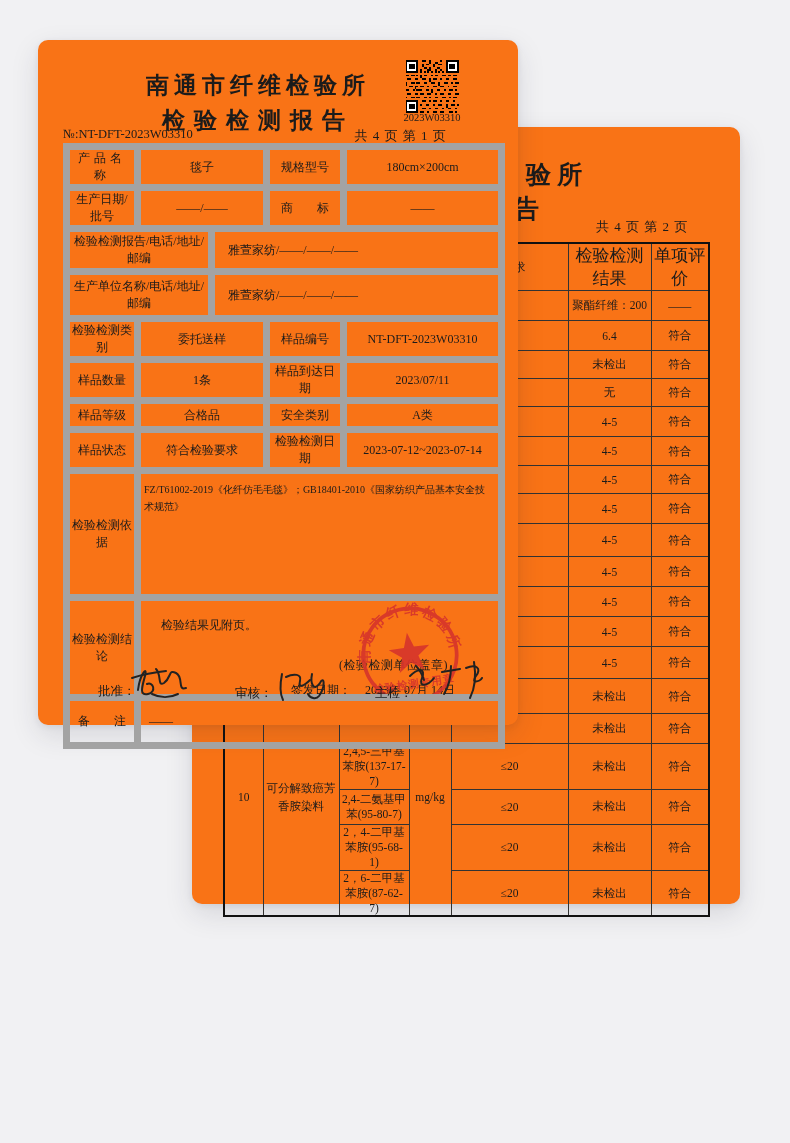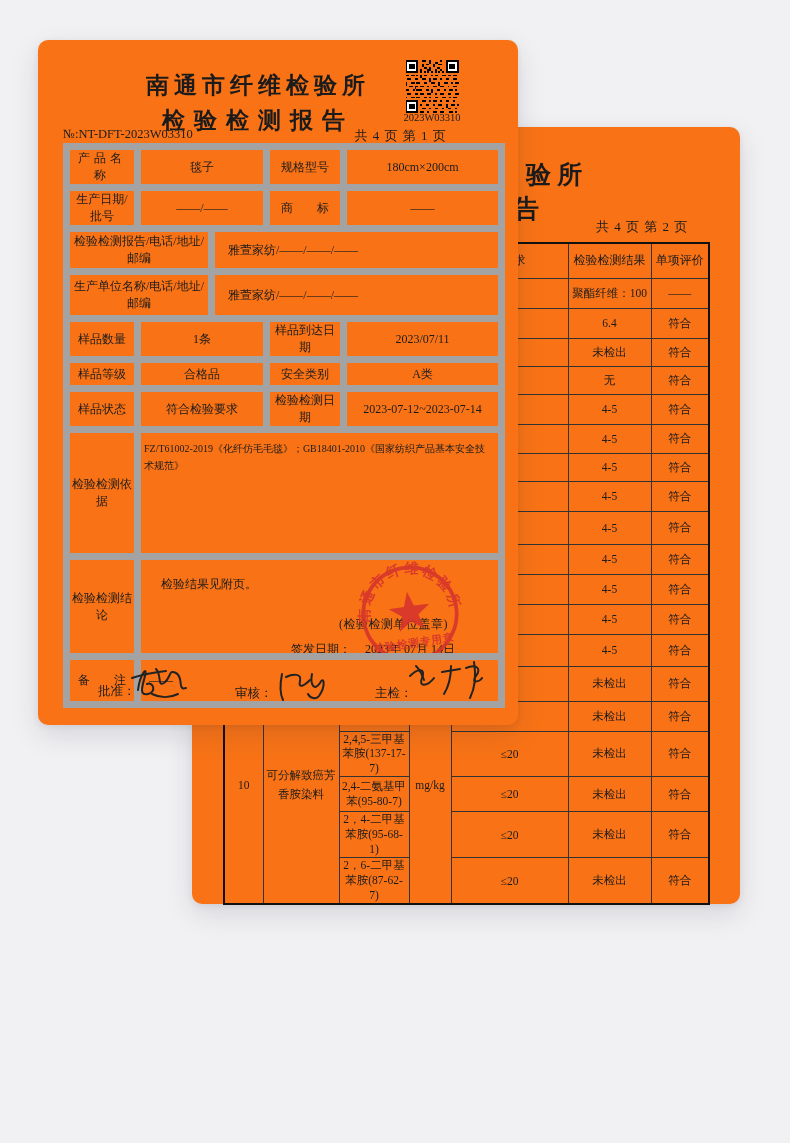--- a/index.html
+++ b/index.html
@@ -39,21 +39,21 @@
   .sig-label{position:absolute;font-size:12.5px;}
   .sig{position:absolute;}
   .sig path{stroke:#222;stroke-width:2;fill:none;stroke-linecap:round;stroke-linejoin:round;}
 
   
   .d2-h1{position:absolute;left:334px;top:31px;font-size:25px;font-weight:bold;white-space:nowrap;}
   .d2-h2{position:absolute;left:322px;top:65px;font-size:25px;font-weight:bold;}
   .d2-page{position:absolute;left:398px;top:91px;width:104px;text-align:center;font-size:13px;letter-spacing:1px;}
   .t2{position:absolute;left:31px;top:115px;width:485px;border:2px solid #111;}
   .t2 td{border:1px solid #333;font-size:11.5px;text-align:center;vertical-align:middle;padding:0 2px;overflow:hidden;}
-  .t2 .hdr{font-size:12px;}
+  .t2 .hdr{font-size:17px;}
   .req-h{text-align:right;padding-right:26px;letter-spacing:6px;font-size:12px;}
   .req-5{text-align:right;padding-right:34px;}
   .dye-name{font-size:10px;line-height:1.6;padding:0 3px;}
   .dye-item{font-size:10.5px;line-height:1.3;padding:2px 3px;}
   .dye-no,.dye-unit{font-size:11px;}
 </style>
 </head>
 <body>
 
 <div class="stage">
@@ -76,21 +76,21 @@
       <tbody>
           <tr style="height:35px">
         <td colspan="4"></td>
         <td class="req-h">要 求</td>
         <td class="hdr">检验检测结果</td>
         <td class="hdr">单项评价</td>
       </tr>
       <tr style="height:30px">
         <td colspan="4"></td>
             <td></td>
-        <td>聚酯纤维：100</td>
+        <td>聚酯纤维：200</td>
         <td>——</td>
       </tr>
       <tr style="height:30px">
         <td colspan="4"></td>
         <td class="req-5">5</td>
         <td>6.4</td>
         <td>符合</td>
       </tr>
       <tr style="height:28px">
         <td colspan="4"></td>
@@ -252,20 +252,26 @@
         <td>商　　标</td>
         <td>——</td>
       </tr>
       <tr style="height:43px">
         <td colspan="2">检验检测报告/电话/地址/邮编</td>
         <td colspan="3" class="val-left">雅萱家纺/——/——/——</td>
       </tr>
       <tr style="height:47px">
         <td colspan="2">生产单位名称/电话/地址/邮编</td>
         <td colspan="3" class="val-left">雅萱家纺/——/——/——</td>
+      </tr>
+      <tr style="height:29px">
+        <td>检验检测类别</td>
+        <td colspan="2">委托送样</td>
+        <td>样品编号</td>
+        <td>NT-DFT-2023W03310</td>
       </tr>
       <tr style="height:29px">
         <td>样品数量</td>
         <td colspan="2">1条</td>
         <td>样品到达日期</td>
         <td>2023/07/11</td>
       </tr>
       <tr style="height:29px">
         <td>样品等级</td>
         <td colspan="2">合格品</td>

